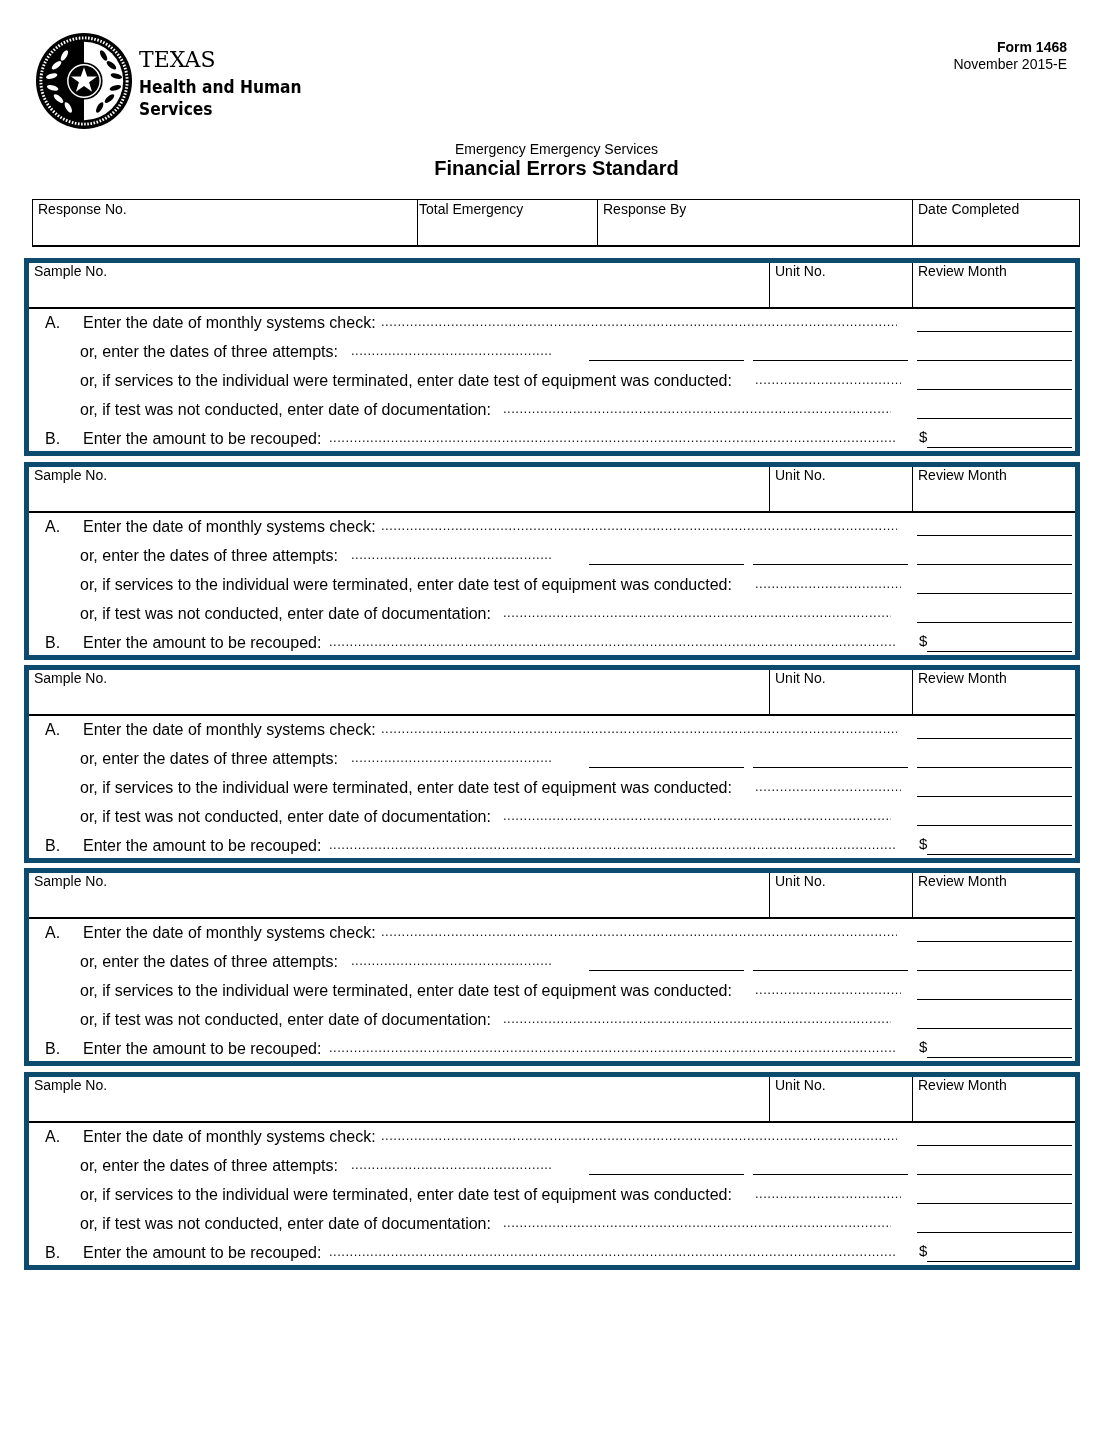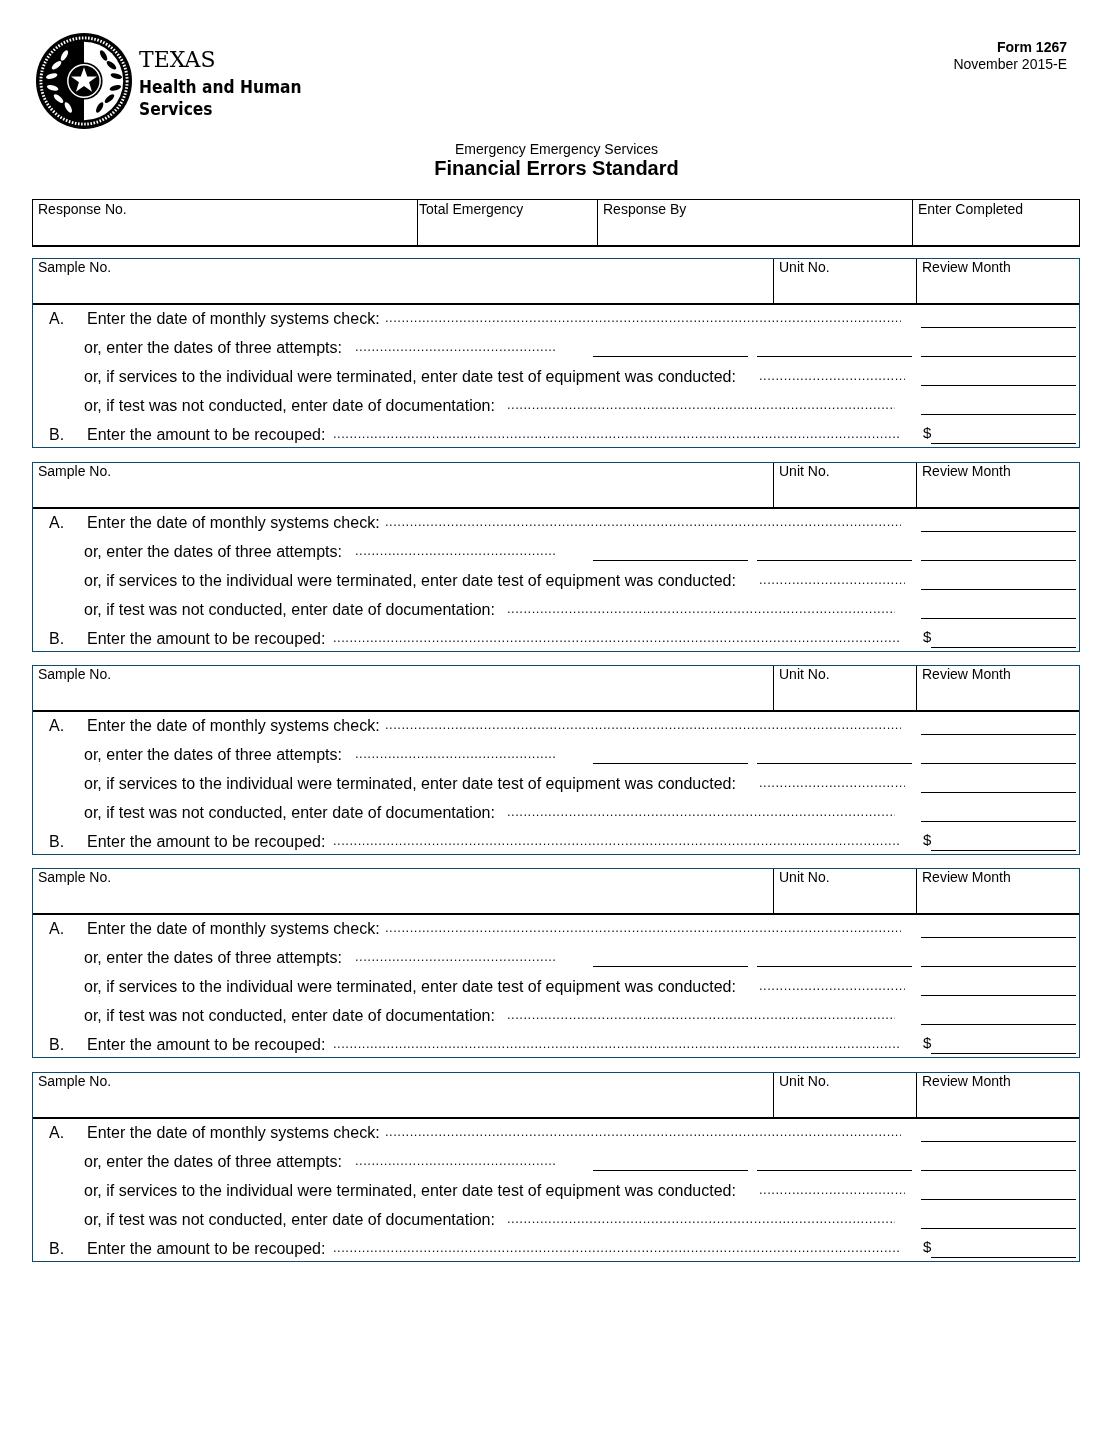--- a/index.html
+++ b/index.html
@@ -29,22 +29,22 @@
     border: 1px solid #000; border-bottom-width: 2px; display: flex;
   }
   .top-cell { position: relative; border-right: 1px solid #000; font-size: 14px; padding: 1px 5px; box-sizing: border-box; }
   .top-cell:last-child { border-right: none; }
   .cell-contract { width: 385px; }
   .cell-recoup { width: 180px; padding-left: 1px; }
   .cell-completed { width: 315px; }
   .cell-date { flex: 1; }
 
   .sample {
-    position: absolute; left: 32px; width: 1046px; height: 188px;
-    border: 1px solid #0c4a6e; box-sizing: content-box;
+    position: absolute; left: 24px; width: 1046px; height: 188px;
+    border: 5px solid #0c4a6e; box-sizing: content-box;
   }
   .sample-head { display: flex; height: 44px; border-bottom: 2px solid #000; }
   .head-cell { font-size: 14px; padding: 0 5px; box-sizing: border-box; border-right: 1px solid #000; }
   .head-cell:last-child { border-right: none; }
   .h-sample { width: 741px; }
   .h-unit { width: 143px; }
   .h-review { flex: 1; }
 
   .row { position: absolute; left: 0; width: 1046px; height: 29px; font-size: 16px; }
   .row .letter { position: absolute; left: 16px; top: 5px; }
@@ -85,39 +85,39 @@
     <polygon fill="#fff" points="50,36 53.3,45.5 63.3,45.5 55.2,51.4 58.2,61 50,55 41.8,61 44.8,51.4 36.7,45.5 46.7,45.5"></polygon>
   </svg>
   <div class="logo-text">
     <div class="logo-texas">TEXAS</div>
     <div class="logo-hhs">Health and Human</div>
     <div class="logo-hhs">Services</div>
   </div>
 </div>
 
 <div class="form-id">
-  <div class="form-number">Form 1267</div>
+  <div class="form-number">Form 1468</div>
   <div>November 2015-E</div>
 </div>
 
 <div class="subtitle">Emergency Emergency Services</div>
 <div class="title">Financial Errors Standard</div>
 
 <div class="top-table">
   <div class="top-cell cell-contract">
     <span>Response No.</span>
   </div>
   <div class="top-cell cell-recoup">
     <span>Total Emergency</span>
   </div>
   <div class="top-cell cell-completed">
     <span>Response By</span>
   </div>
   <div class="top-cell cell-date">
-    <span>Enter Completed</span>
+    <span>Date Completed</span>
   </div>
 </div>
 
 <div id="samples">
     <div class="sample" style="top: 258px;">
     <div class="sample-head">
       <div class="head-cell h-sample"><span>Sample No.</span></div>
       <div class="head-cell h-unit"><span>Unit No.</span></div>
       <div class="head-cell h-review"><span>Review Month</span></div>
     </div>

